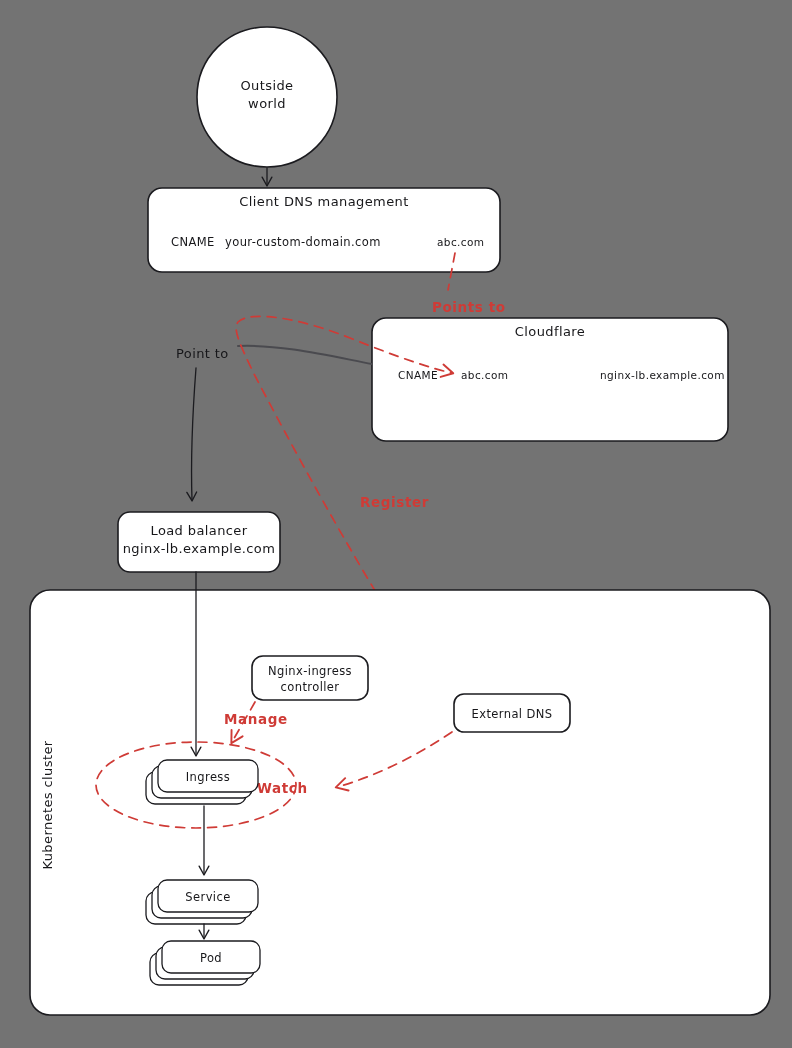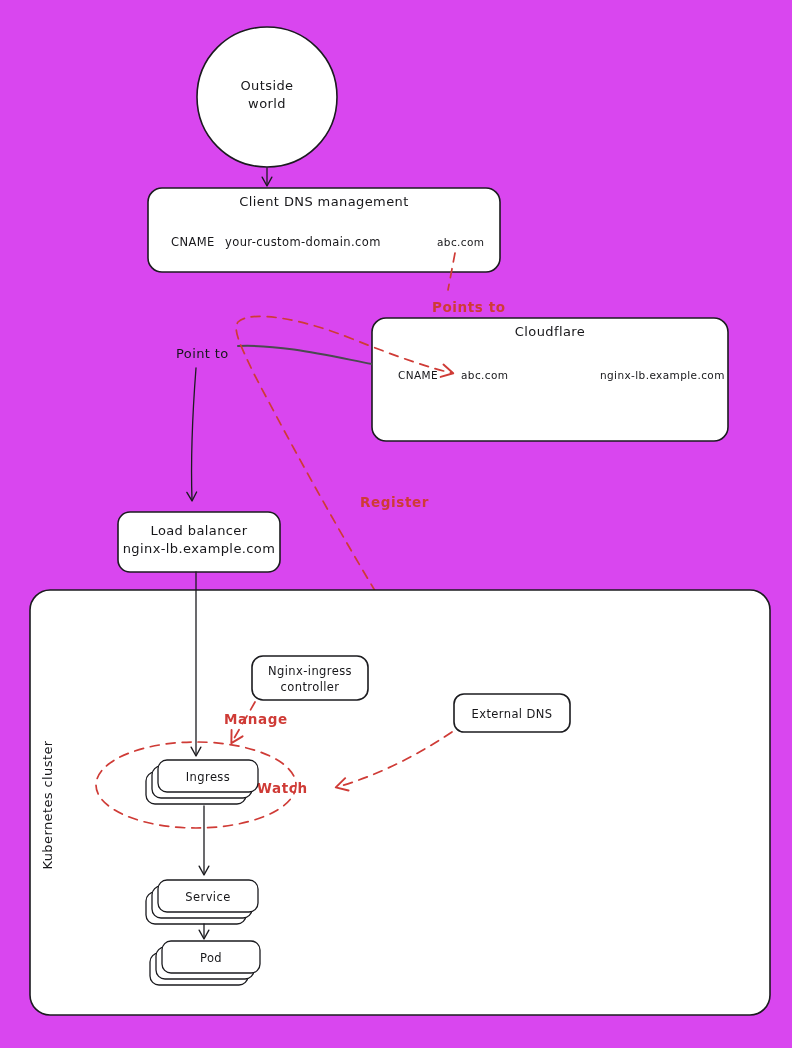--- a/index.html
+++ b/index.html
@@ -5,21 +5,21 @@
 <style>
   html, body {
     margin: 0;
     padding: 0;
     background: #ffffff;
   }
   #canvas-root {
     position: relative;
     width: 792px;
     height: 1048px;
-    background: #d946ef;
+    background: #737373;
     overflow: hidden;
     font-family: "DejaVu Sans", sans-serif;
   }
   svg#diagram {
     position: absolute;
     top: 0;
     left: 0;
     width: 792px;
     height: 1048px;
   }

